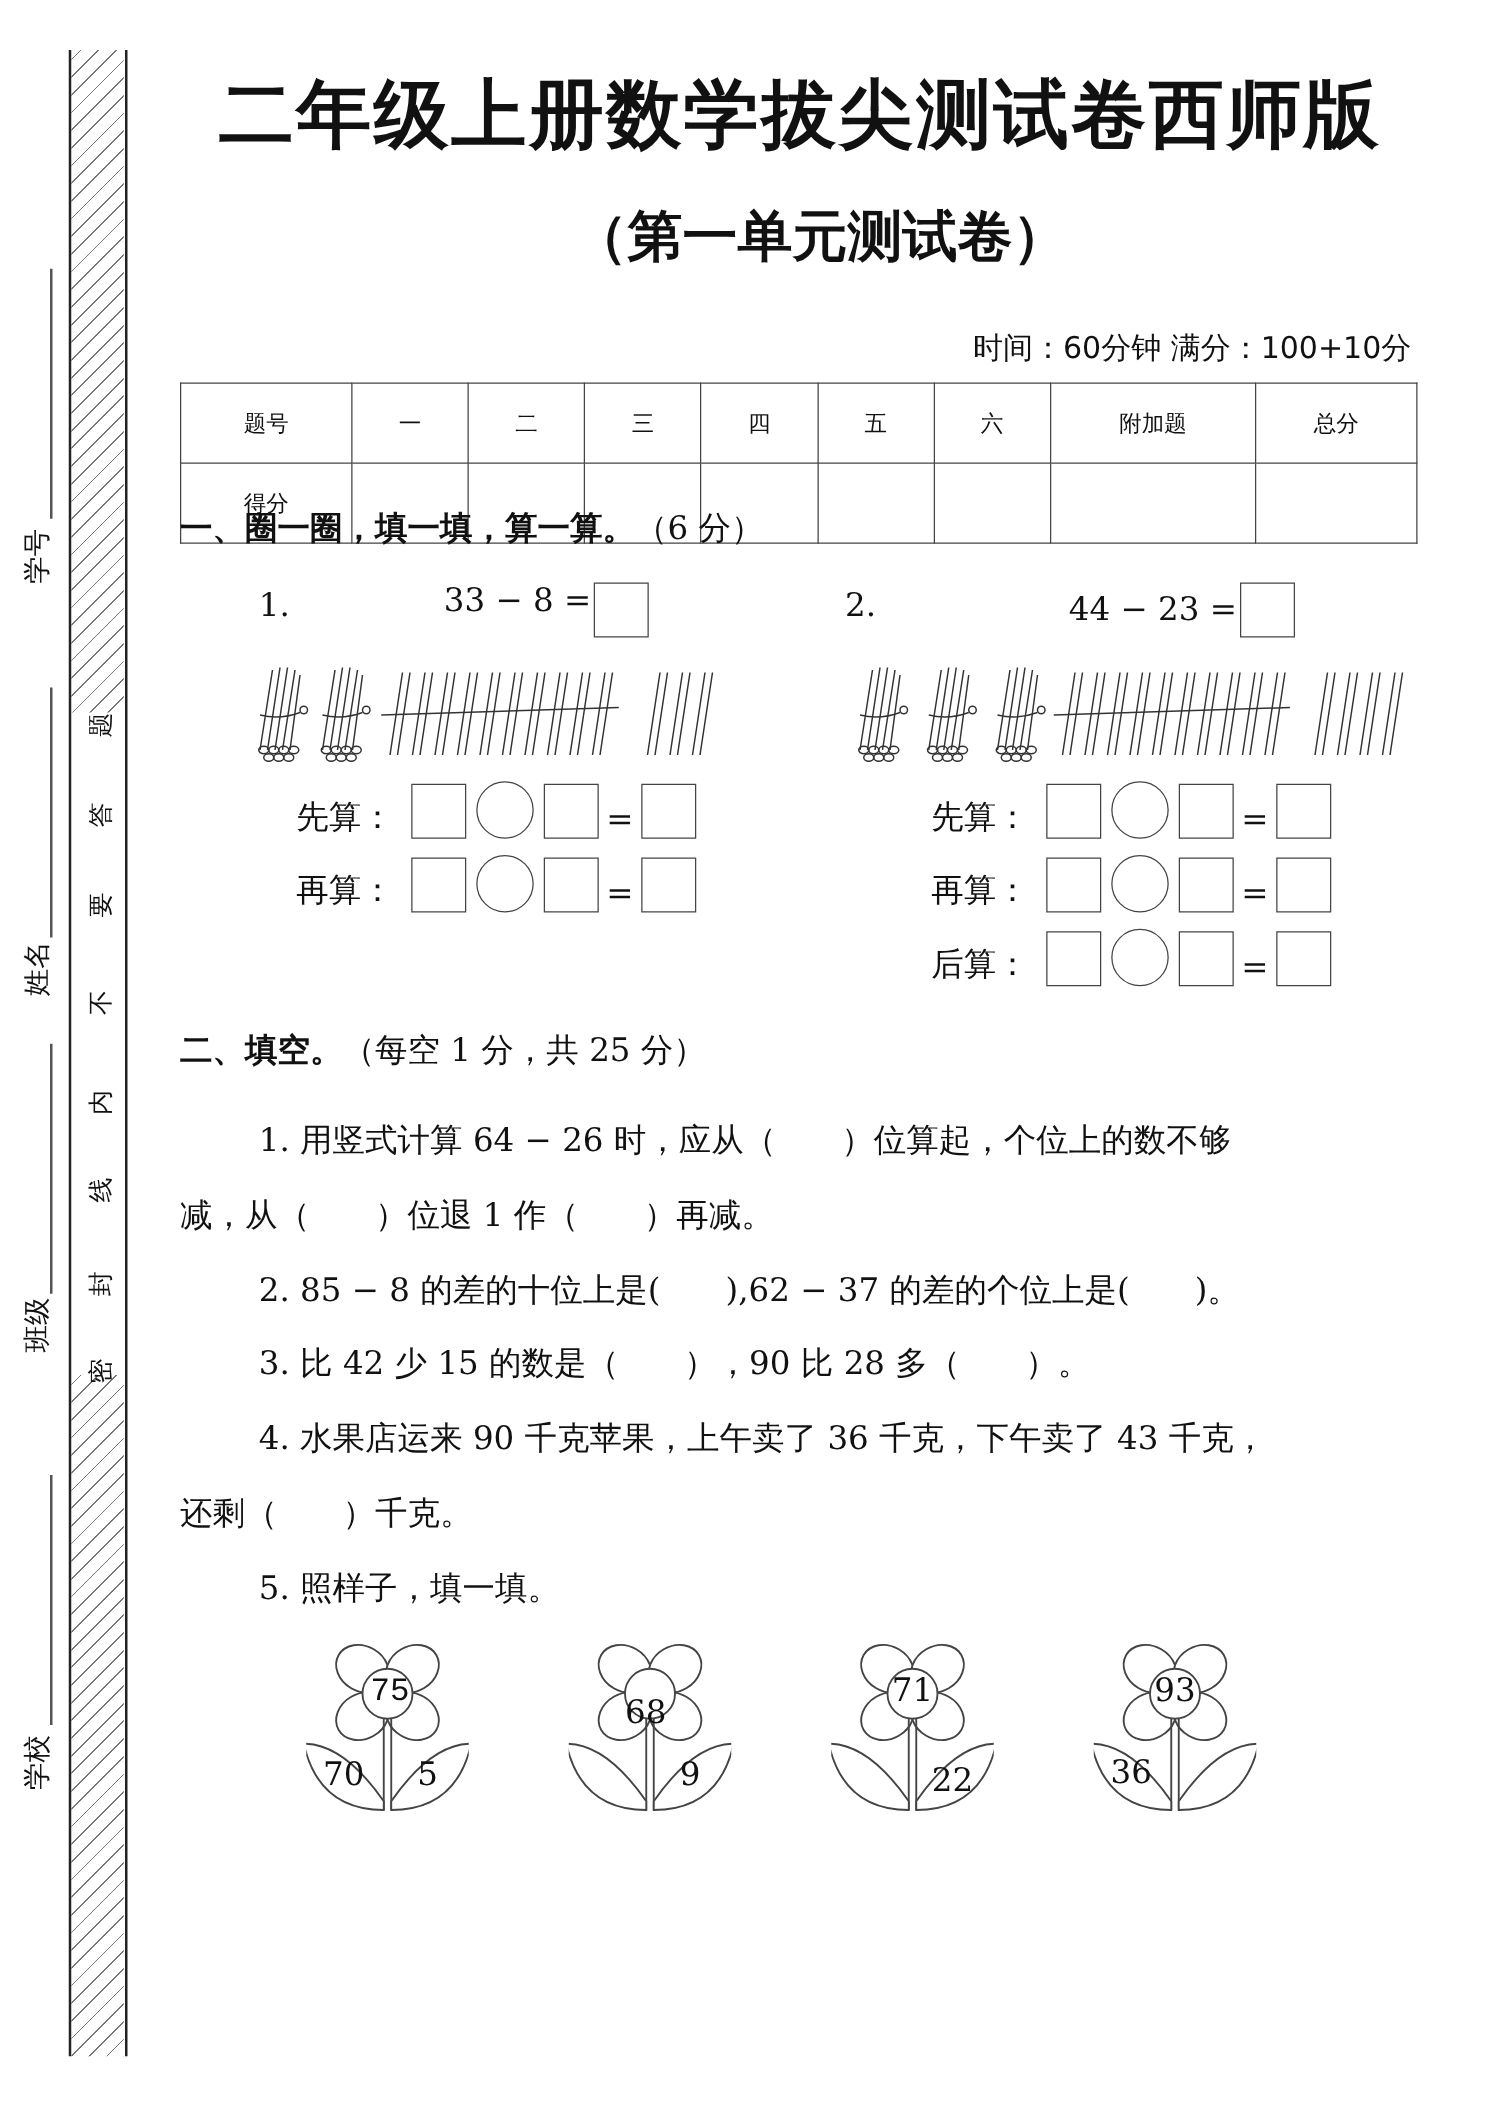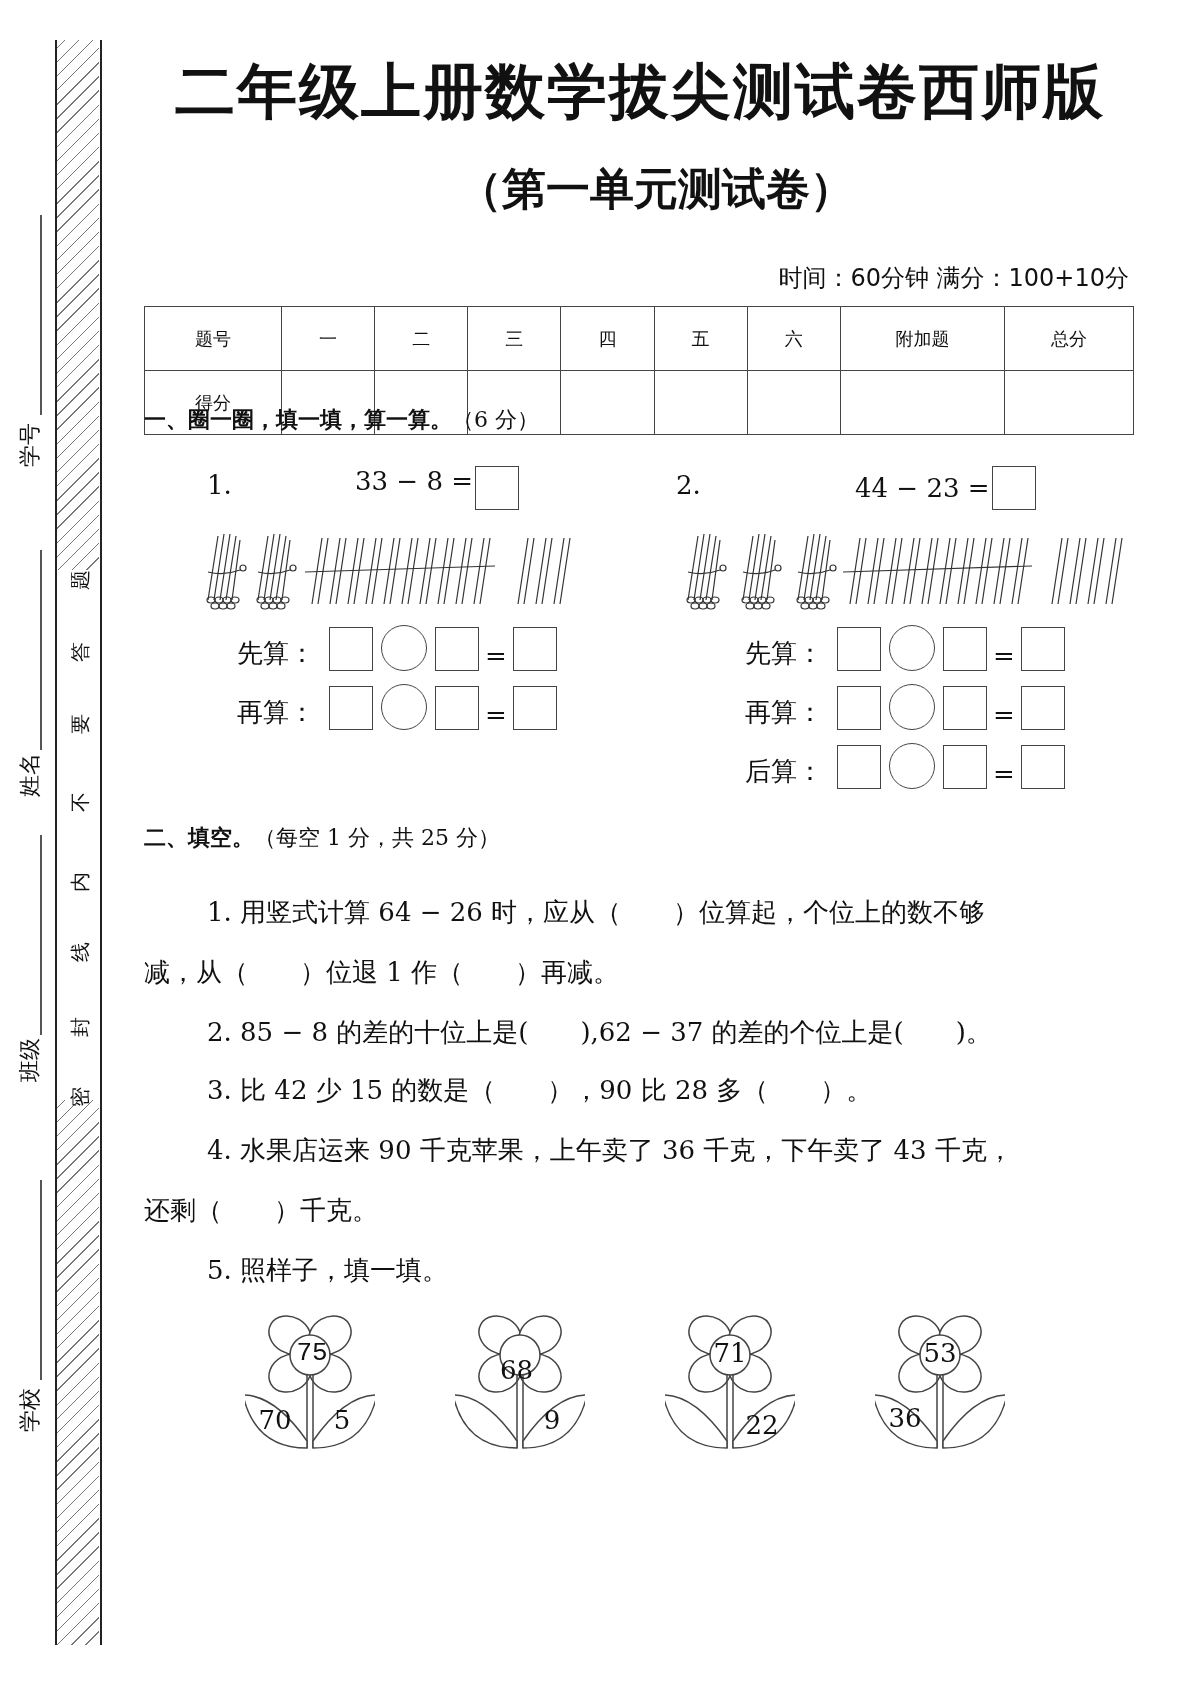--- a/index.html
+++ b/index.html
@@ -16,21 +16,21 @@
   .title { position:absolute; left:140px; width:1000px; top:52px; text-align:center; font-size:60px; font-weight:bold; letter-spacing:2px;
            font-family:"DejaVu Sans","Liberation Sans",sans-serif; }
   .subtitle { position:absolute; left:156px; width:1000px; top:160px; text-align:center; font-size:44px; font-weight:bold;
            font-family:"DejaVu Sans","Liberation Sans",sans-serif; }
   .meta { position:absolute; right:62px; top:262px; font-size:24px; font-family:"DejaVu Sans","Liberation Sans",sans-serif; }
 
   table.score { position:absolute; left:144px; top:306px; width:990px; border-collapse:collapse; font-size:18px; }
   table.score td { border:1.5px solid #444; height:35px; text-align:center; padding:14px; }
   table.score td:first-child { width:108px; }
 
-  .sec-head { position:absolute; left:144px; font-size:22px; font-weight:bold; font-family:"DejaVu Sans","Liberation Sans",sans-serif; }
+  .sec-head { position:absolute; left:144px; font-size:26px; font-weight:bold; font-family:"DejaVu Sans","Liberation Sans",sans-serif; }
   .sec-head .note { font-weight:normal; font-family:"DejaVu Serif",serif; }
   .q { position:absolute; font-size:26px; white-space:nowrap; }
   .box { display:inline-block; width:44px; height:44px; border:1.5px solid #444; vertical-align:middle; box-sizing:border-box; }
   .circ { display:inline-block; width:46px; height:46px; border:1.5px solid #444; border-radius:50%; vertical-align:middle; box-sizing:border-box; margin:0 6px; }
   .calc-row { position:absolute; font-size:26px; display:flex; align-items:flex-end; }
   .calc-row .lbl { width:90px; }
   .calc-row .eq { margin:0 4px; }
   .calc-row .box { margin:0 2px; }
 
   .sticks { position:absolute; }
@@ -336,16 +336,16 @@
       <ellipse cx="45" cy="30" rx="22" ry="18" transform="rotate(30 45 30)"></ellipse>
       <ellipse cx="85" cy="30" rx="22" ry="18" transform="rotate(-30 85 30)"></ellipse>
       <ellipse cx="45" cy="68" rx="22" ry="18" transform="rotate(-30 45 68)"></ellipse>
       <ellipse cx="85" cy="68" rx="22" ry="18" transform="rotate(30 85 68)"></ellipse>
       <circle cx="65" cy="50" r="20"></circle>
       <path d="M62 70 L62 143 M68 70 L68 143"></path>
       <path d="M62 136 Q30 90 -2 90 Q10 143 62 143 Z"></path>
       <path d="M68 136 Q100 90 132 90 Q120 143 68 143 Z"></path>
     </g>
   </svg>
-  <span class="fnum" style="left:45px; top:33px; width:40px;">53</span>
+  <span class="fnum" style="left:45px; top:33px; width:40px;">93</span>
   <span class="fnum" style="left:5px; top:98px; width:50px;">36</span>
   <span class="fnum" style="left:72px; top:100px; width:50px; height:30px;"></span>
 </div>
 
 </body></html>

